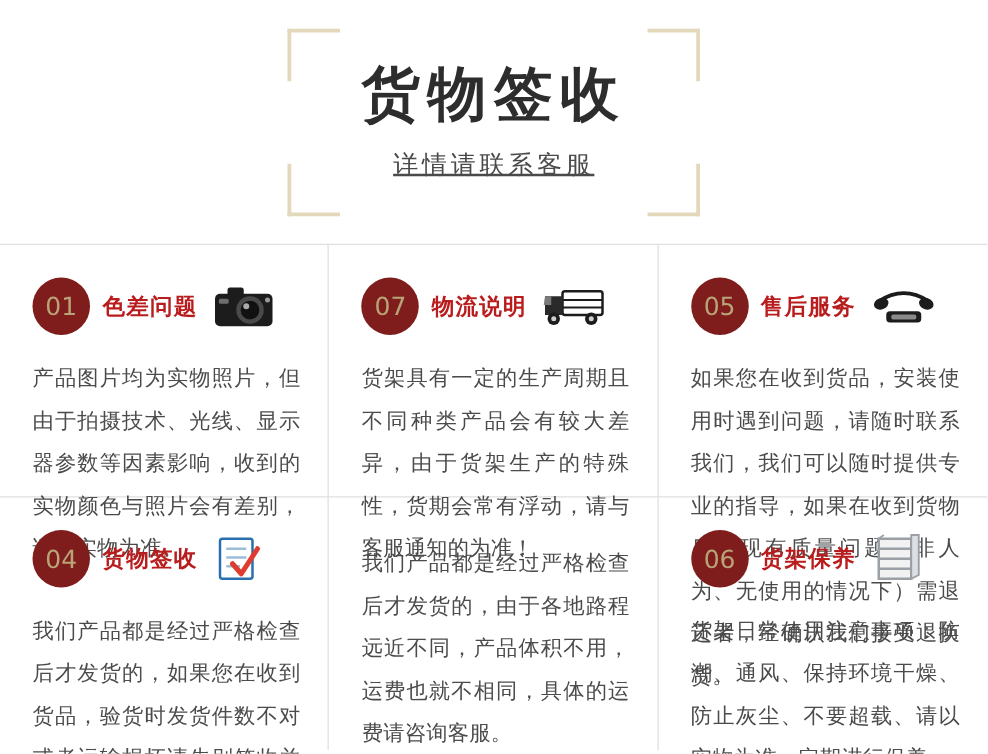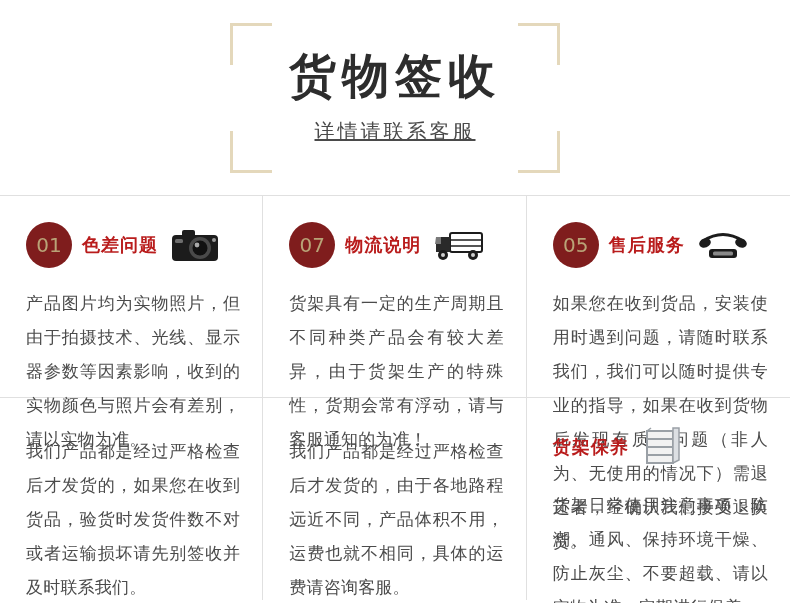--- a/index.html
+++ b/index.html
@@ -208,29 +208,43 @@
             <ellipse cx="44" cy="16" rx="6" ry="4.5" fill="#1c1c1c" transform="rotate(20 44 16)"></ellipse>
             <rect x="12" y="22" width="28" height="9" rx="3" fill="#1c1c1c"></rect>
             <rect x="16" y="24.5" width="20" height="4" rx="1.5" fill="#8a8a8a"></rect>
           </svg>
         </div>
       </div>
       <div class="cell-body">如果您在收到货品，安装使用时遇到问题，请随时联系我们，我们可以随时提供专业的指导，如果在收到货物后发现有质量问题（非人为、无使用的情况下）需退还者，经确认我们接受退换货。</div>
     </div>
 
     <div class="cell">
+      <div class="cell-head">
+        <div class="num">04</div>
+        <div class="cell-title">货物签收</div>
+        <div class="cell-icon">
+          <svg width="42" height="40" viewBox="0 0 42 40">
+            <rect x="6" y="4" width="26" height="32" rx="2" fill="#ffffff" stroke="#2a6fb0" stroke-width="2"></rect>
+            <line x1="11" y1="12" x2="27" y2="12" stroke="#9bbdd8" stroke-width="2"></line>
+            <line x1="11" y1="19" x2="27" y2="19" stroke="#9bbdd8" stroke-width="2"></line>
+            <line x1="11" y1="26" x2="22" y2="26" stroke="#9bbdd8" stroke-width="2"></line>
+            <path d="M16 24 l7 8 l13 -20" stroke="#e03b2f" stroke-width="4" fill="none" stroke-linecap="round" stroke-linejoin="round"></path>
+          </svg>
+        </div>
+      </div>
       <div class="cell-body">我们产品都是经过严格检查后才发货的，如果您在收到货品，验货时发货件数不对或者运输损坏请先别签收并及时联系我们。</div>
     </div>
 
     <div class="cell">
       <div class="cell-body">我们产品都是经过严格检查后才发货的，由于各地路程远近不同，产品体积不用，运费也就不相同，具体的运费请咨询客服。</div>
     </div>
 
     <div class="cell">
       <div class="cell-head">
+        <div class="num">06</div>
         <div class="cell-title">货架保养</div>
         <div class="cell-icon">
           <svg width="44" height="44" viewBox="0 0 44 44">
             <path d="M6 6 h26 v32 h-26 z" fill="#f2f2f2" stroke="#9aa0a6" stroke-width="2"></path>
             <path d="M32 3 h6 v32 l-6 3 z" fill="#dcdfe3" stroke="#9aa0a6" stroke-width="1.5"></path>
             <line x1="6" y1="14" x2="32" y2="14" stroke="#9aa0a6" stroke-width="2"></line>
             <line x1="6" y1="22" x2="32" y2="22" stroke="#9aa0a6" stroke-width="2"></line>
             <line x1="6" y1="30" x2="32" y2="30" stroke="#9aa0a6" stroke-width="2"></line>
             <line x1="6" y1="6" x2="10" y2="3" stroke="#9aa0a6" stroke-width="1.5"></line>
           </svg>

